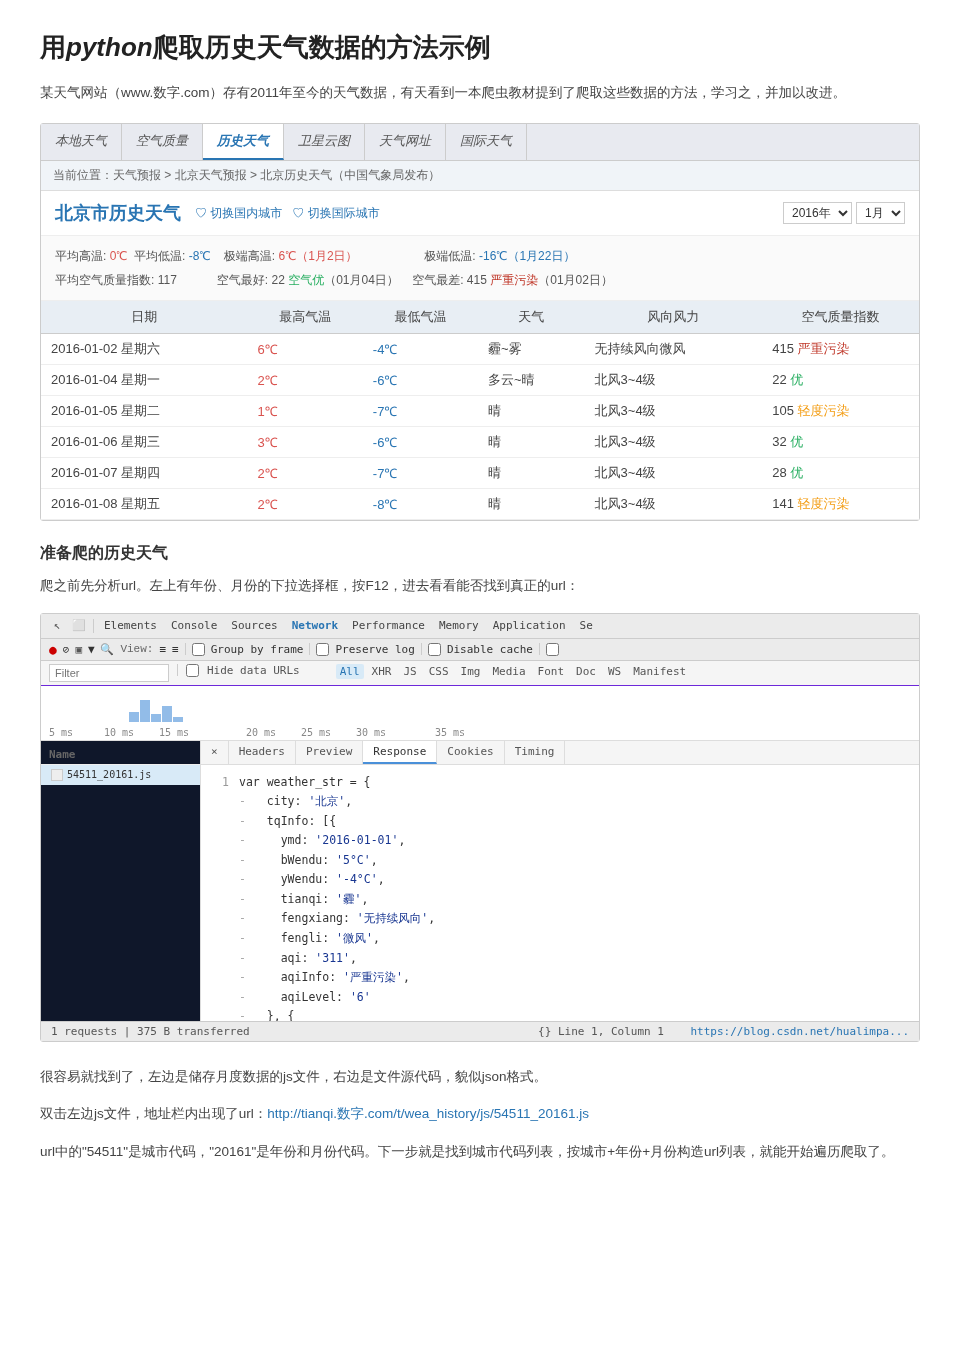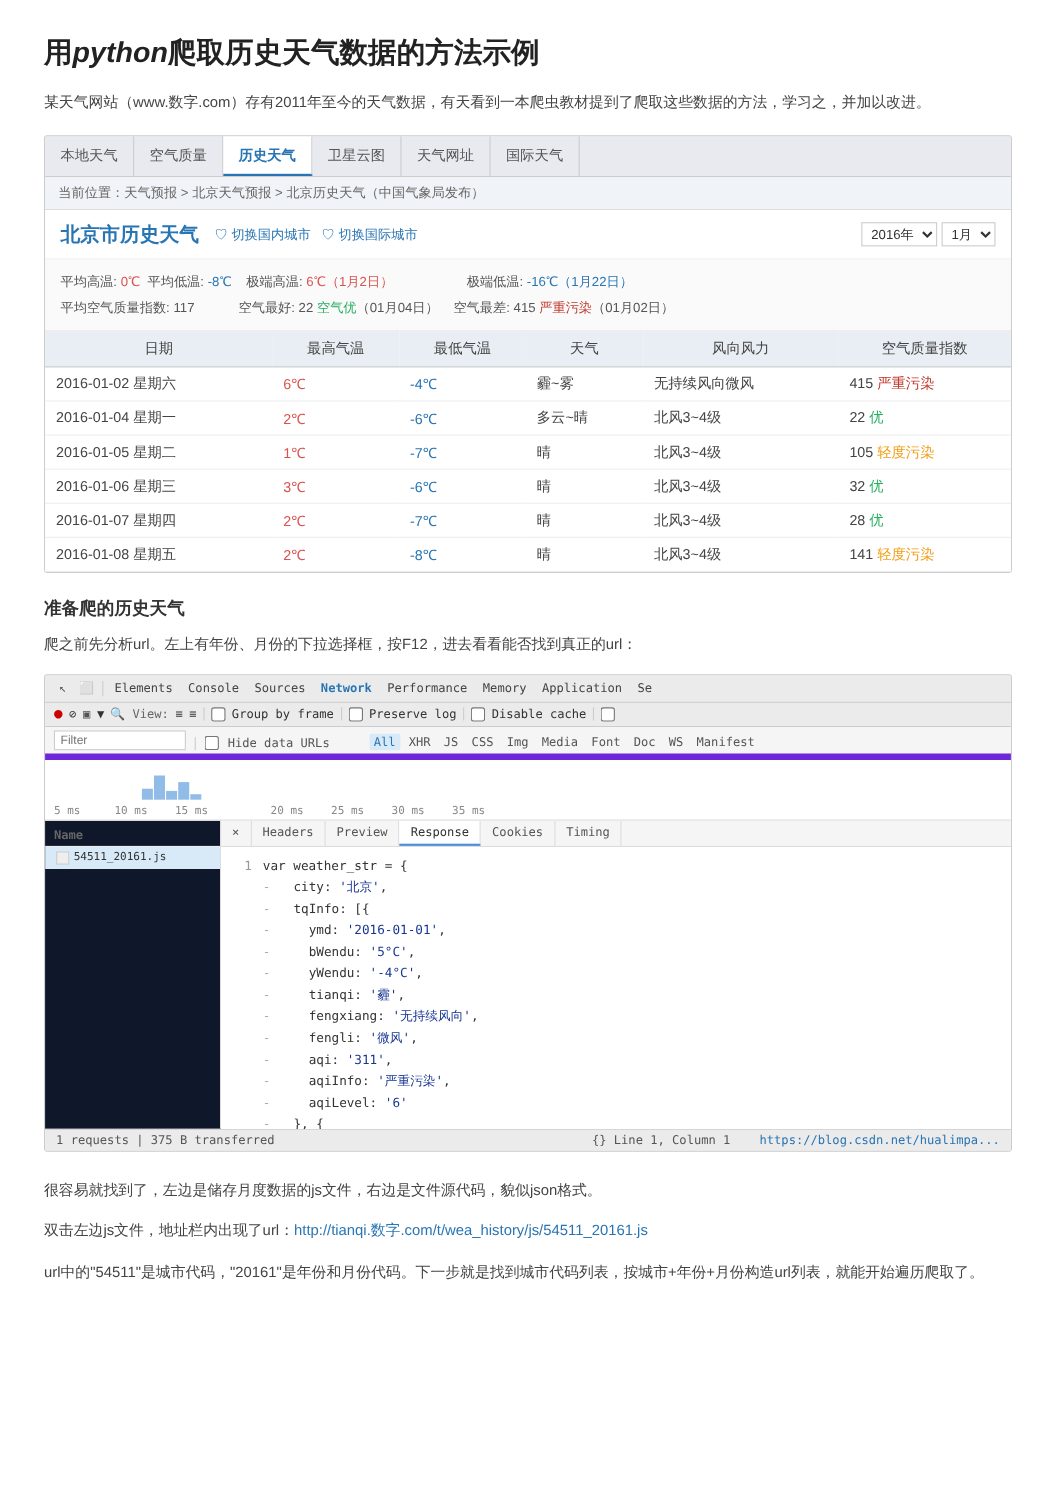--- a/index.html
+++ b/index.html
@@ -35,20 +35,21 @@
       background: #e8eaf0;
       border-bottom: 1px solid #ccc;
       padding: 0;
     }
     .weather-tab {
       padding: 8px 14px;
       font-size: 13px;
       color: #555;
       cursor: pointer;
       border-right: 1px solid #ccc;
+      font-style: italic;
     }
     .weather-tab.active {
       background: #fff;
       color: #2975b3;
       border-bottom: 2px solid #2975b3;
       font-weight: bold;
     }
     .weather-breadcrumb {
       padding: 6px 12px;
       font-size: 12px;
@@ -167,23 +168,23 @@
       cursor: pointer;
     }
     .devtools-toolbar-btn {
       font-size: 11px;
       color: #444;
       cursor: pointer;
       padding: 1px 4px;
     }
     .devtools-filter-row {
       display: flex;
-      align-items: flex-end;
+      align-items: flex-start;
       background: #f5f5f5;
-      border-bottom: 6px solid #6d28d9;
+      border-bottom: 1px solid #6d28d9;
       padding: 3px 8px;
       gap: 8px;
       font-size: 11px;
       color: #555;
     }
     .filter-input {
       border: 1px solid #ccc;
       padding: 2px 5px;
       font-size: 11px;
       width: 120px;
@@ -462,21 +463,21 @@
     <span class="devtools-toolbar-btn">Application</span>
     <span class="devtools-toolbar-btn">Se</span>
   </div>
 
   <div class="devtools-toolbar" style="font-size:11px;padding:3px 8px;gap:6px;">
     <span style="color:#c00;font-size:13px;">●</span>
     <span>⊘</span>
     <span style="color:#555;">▣</span>
     <span>▼</span>
     <span>🔍</span>
-    <span style="color:#666;">View:</span>
+    <span style="color:#666;font-family:Liberation Mono, monospace;">View:</span>
     <span>≡</span>
     <span>≡</span>
     <span style="width:1px;height:12px;background:#ccc;display:inline-block;"></span>
     <input type="checkbox" style="">
     <span>Group by frame</span>
     <span style="width:1px;height:12px;background:#ccc;display:inline-block;"></span>
     <input type="checkbox" style="">
     <span>Preserve log</span>
     <span style="width:1px;height:12px;background:#ccc;display:inline-block;"></span>
     <input type="checkbox" style="">
@@ -513,21 +514,21 @@
       <div style="width:10px;height:16px;background:#4a90d9;opacity:0.6;"></div>
       <div style="width:10px;height:5px;background:#4a90d9;opacity:0.6;"></div>
     </div>
     <div style="position:absolute;bottom:2px;left:8px;display:flex;font-size:10px;color:#888;gap:0;">
       <span style="width:55px;">5 ms</span>
       <span style="width:55px;">10 ms</span>
       <span style="width:55px;">15 ms</span>
       <span style="width:55px;margin-left:32px;">20 ms</span>
       <span style="width:55px;">25 ms</span>
       <span style="width:55px;">30 ms</span>
-      <span style="width:55px;">35 ms</span>
+      <span style="width:55px;margin-left:24px;">35 ms</span>
     </div>
   </div>
 
   <div class="devtools-content">
 
     <div class="devtools-file-list">
       <div style="padding:3px 8px;font-size:11px;font-weight:bold;color:#666;border-bottom:1px solid #eee;">Name</div>
       <div class="devtools-file-item selected">
         <span class="file-icon"></span>
         <span>54511_20161.js</span>

